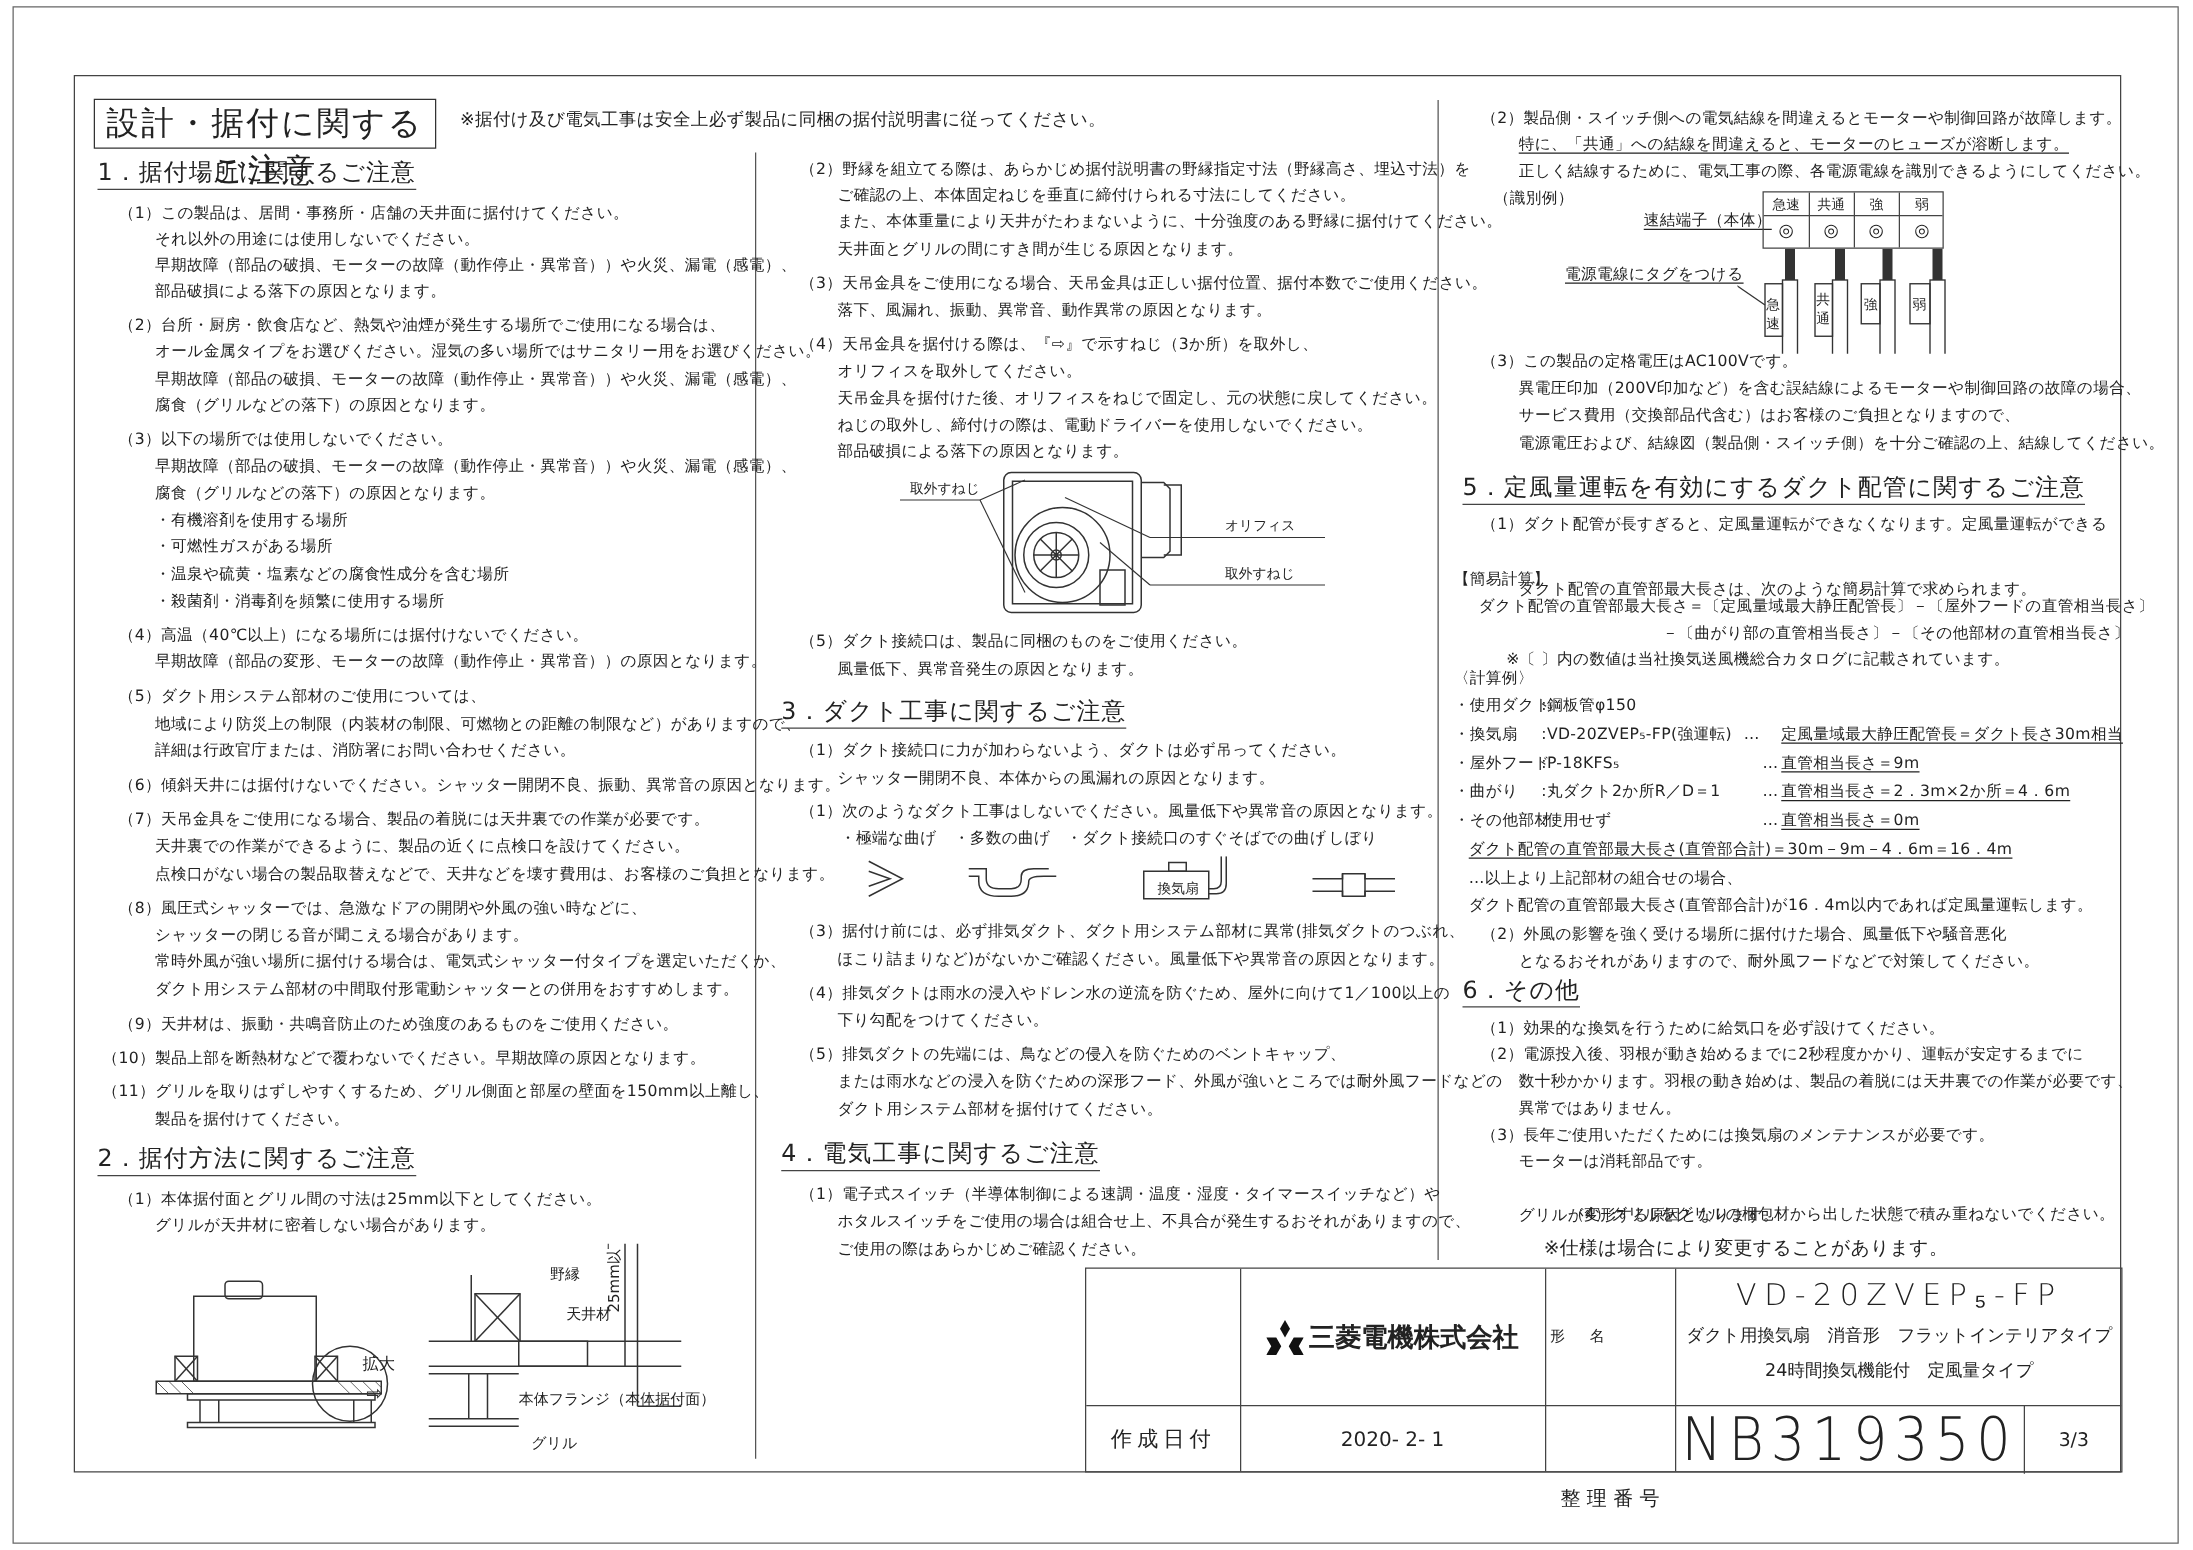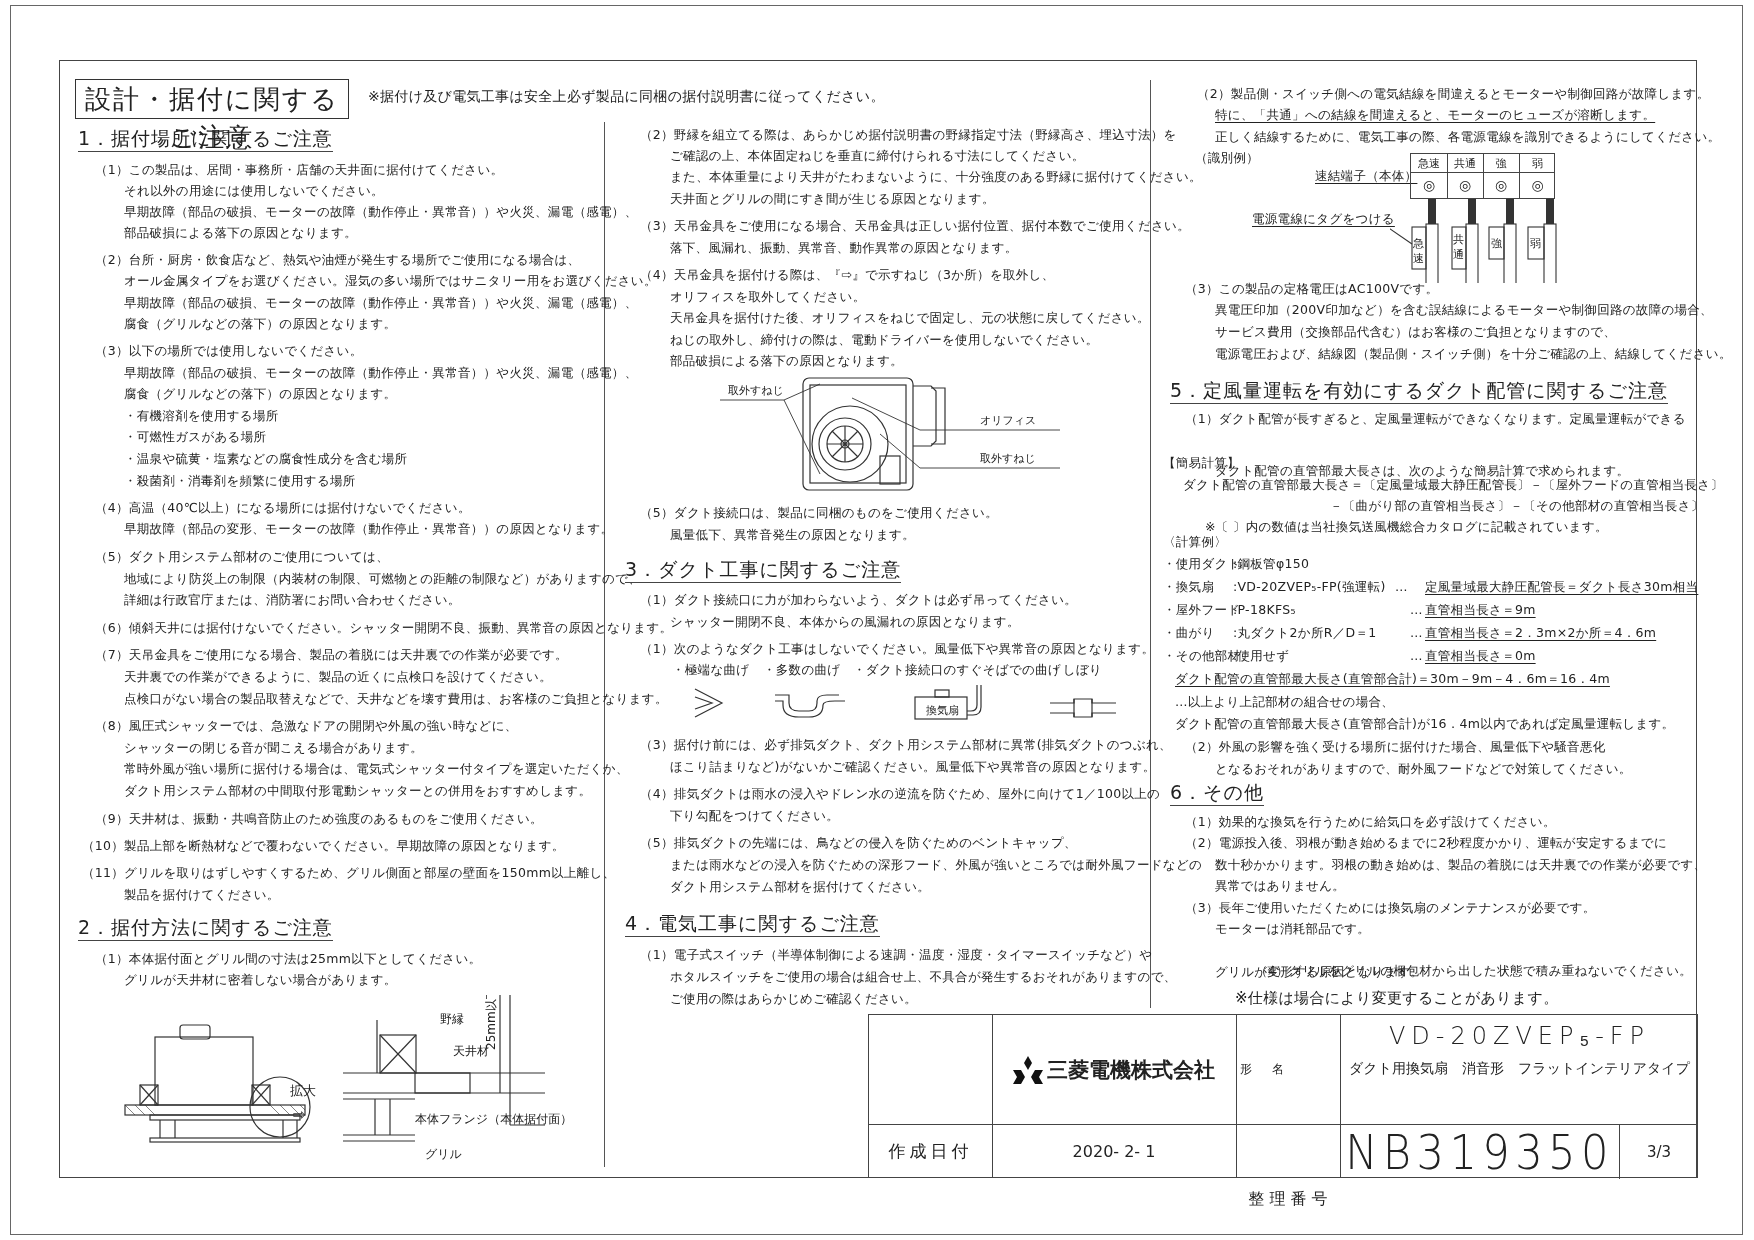--- a/index.html
+++ b/index.html
@@ -187,21 +187,21 @@
 <div class="t" style="left:670px;top:809px;">下り勾配をつけてください。</div>
 <div class="t" style="left:640px;top:836px;">（5）排気ダクトの先端には、鳥などの侵入を防ぐためのベントキャップ、</div>
 <div class="t" style="left:670px;top:858px;">または雨水などの浸入を防ぐための深形フード、外風が強いところでは耐外風フードなどの</div>
 <div class="t" style="left:670px;top:880px;">ダクト用システム部材を据付けてください。</div>
 
 <div class="h" style="left:625px;top:912px;">4．電気工事に関するご注意</div>
 <div class="t" style="left:640px;top:948px;">（1）電子式スイッチ（半導体制御による速調・温度・湿度・タイマースイッチなど）や</div>
 <div class="t" style="left:670px;top:970px;">ホタルスイッチをご使用の場合は組合せ上、不具合が発生するおそれがありますので、</div>
 <div class="t" style="left:670px;top:992px;">ご使用の際はあらかじめご確認ください。</div>
 
-<div class="t" style="left:1185px;top:87px;margin-left:12px;">（2）製品側・スイッチ側への電気結線を間違えるとモーターや制御回路が故障します。</div>
+<div class="t" style="left:1185px;top:87px;">（2）製品側・スイッチ側への電気結線を間違えるとモーターや制御回路が故障します。</div>
 <div class="t ul" style="left:1215px;top:108px;">特に、「共通」への結線を間違えると、モーターのヒューズが溶断します。</div>
 <div class="t" style="left:1215px;top:130px;">正しく結線するために、電気工事の際、各電源電線を識別できるようにしてください。</div>
 <div class="t" style="left:1195px;top:151px;">（識別例）</div>
 <div class="t ul" style="left:1315px;top:169px;">速結端子（本体）</div>
 <div class="t ul" style="left:1252px;top:212px;">電源電線にタグをつける</div>
 
 <div class="tb" style="left:1410px;top:153px;width:145px;height:46px;">
   <div style="position:absolute;left:0;top:18px;width:100%;border-top:1.2px solid #444;"></div>
   <div style="position:absolute;left:36px;top:0;height:100%;border-left:1.2px solid #444;"></div>
   <div style="position:absolute;left:72px;top:0;height:100%;border-left:1.2px solid #444;"></div>
@@ -305,18 +305,19 @@
     <svg style="position:relative;" width="30" height="28" viewBox="0 0 30 28">
       <polygon points="15,0 19,7 15,14 11,7" fill="#111"></polygon>
       <polygon points="11,14 15,21 11,28 3,28 7,21 3,14" fill="#111" transform="translate(-3,0)"></polygon>
       <polygon points="19,14 27,14 23,21 27,28 19,28 15,21" fill="#111" transform="translate(3,0)"></polygon>
     </svg>
     <span style="font-size:21px;font-weight:bold;margin-left:4px;">三菱電機株式会社</span>
   </div>
   <div class="cell" style="left:345px;top:0;width:104px;height:109px;font-size:12px;letter-spacing:8px;">形 名</div>
   <div class="cell" style="left:471px;top:4px;width:359px;height:34px;font-size:24px;letter-spacing:6px;font-weight:300;">VD-20ZVEP₅-FP</div>
   <div class="cell" style="left:471px;top:40px;width:359px;height:28px;font-size:14px;">ダクト用換気扇　消音形　フラットインテリアタイプ</div>
+  <div class="cell" style="left:471px;top:68px;width:359px;height:28px;font-size:14px;">24時間換気機能付　定風量タイプ</div>
   <div class="cell" style="left:0;top:109px;width:123px;height:55px;font-size:17px;letter-spacing:4px;">作成日付</div>
   <div class="cell" style="left:123px;top:109px;width:244px;height:55px;font-size:16px;">2020- 2- 1</div>
   <div class="cell" style="left:367px;top:109px;width:104px;height:55px;font-size:16px;margin-top:48px;">整 理 番 号</div>
   <div class="cell" style="left:471px;top:109px;width:279px;height:55px;font-size:48px;font-weight:200;letter-spacing:6px;transform:scaleX(0.9);">NB319350</div>
   <div class="cell" style="left:750px;top:109px;width:80px;height:55px;font-size:15px;">3/3</div>
 </div>
 
 </body></html>

